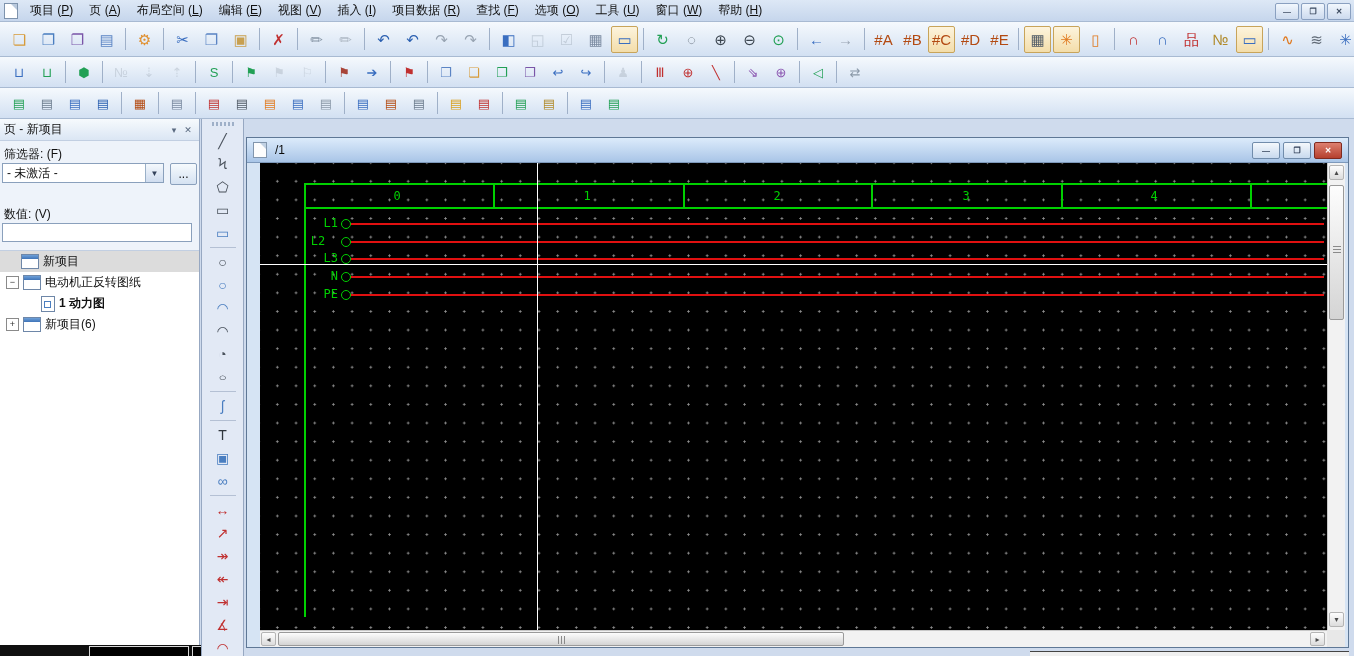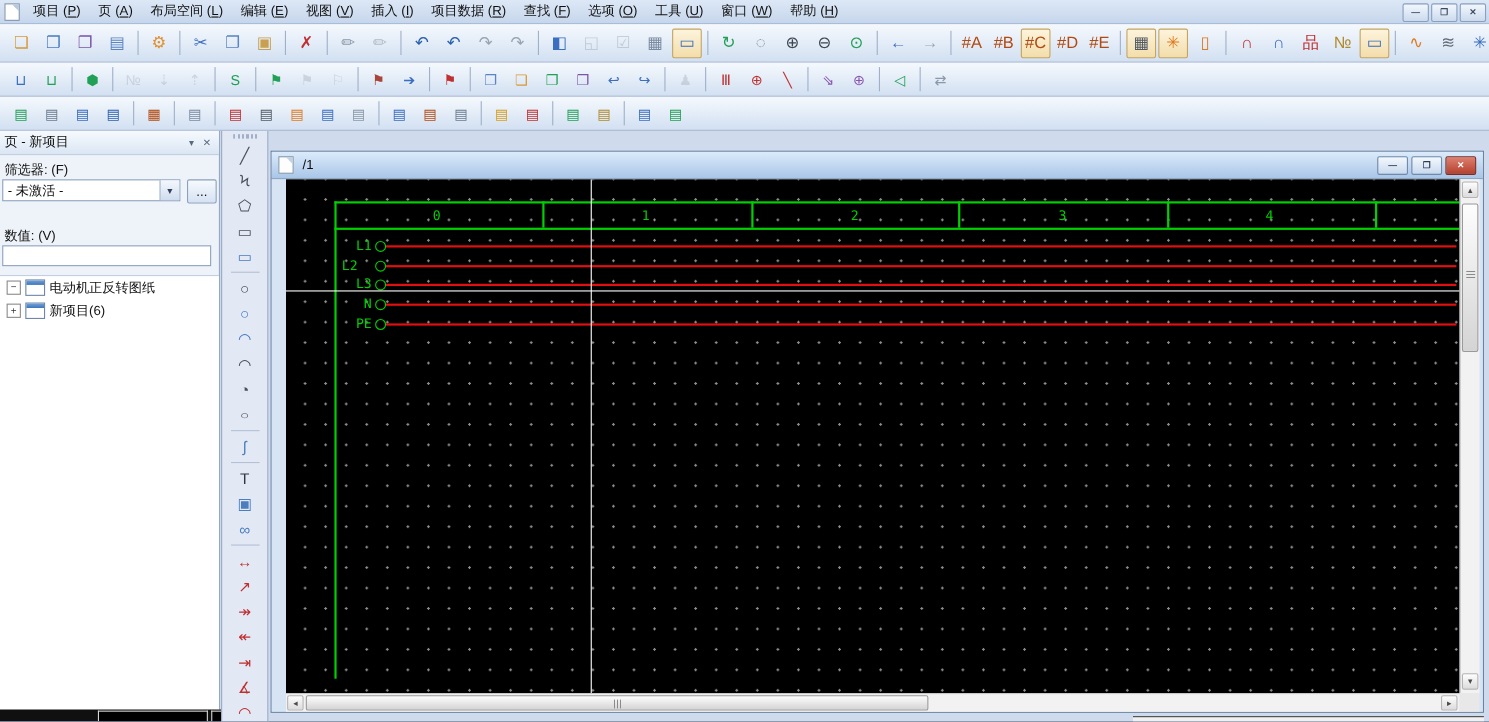--- a/index.html
+++ b/index.html
@@ -448,24 +448,35 @@
     </div>
     <div class="abs" id="lp-filterlabel" data-name="filter-label">筛选器: (F)</div>
     <div class="abs" id="lp-select" data-name="filter-select">
       <span class="val" data-name="filter-selected-value">- 未激活 -</span>
       <span class="dd" data-name="dropdown-arrow-icon">▼</span>
     </div>
     <div class="abs" id="lp-browse" data-name="filter-browse-button">...</div>
     <div class="abs" id="lp-valuelabel" data-name="value-label">数值: (V)</div>
     <input class="abs" id="lp-input" data-name="value-input" value="" style="">
     <div class="abs" id="lp-tree" data-name="pages-tree">
+        <div class="trow sel" data-name="tree-item">
+          <span class="spacer" data-name="tree-expander-spacer"></span>
+          <span class="pico" data-name="project-icon"></span>
+          <span class="lbl" data-name="tree-item-label">新项目</span>
+        </div>
         <div class="trow" data-name="tree-item">
           <span class="exp" data-name="tree-expander-minus">−</span>
           <span class="pico" data-name="project-icon"></span>
           <span class="lbl" data-name="tree-item-label">电动机正反转图纸</span>
+        </div>
+        <div class="trow" data-name="tree-item">
+          <span class="ind" data-name="tree-indent"></span>
+          <span class="spacer" data-name="tree-expander-spacer"></span>
+          <span class="gico" data-name="page-icon"></span>
+          <span class="lbl b" data-name="tree-item-label">1 动力图</span>
         </div>
         <div class="trow" data-name="tree-item">
           <span class="exp" data-name="tree-expander-plus">+</span>
           <span class="pico" data-name="project-icon"></span>
           <span class="lbl" data-name="tree-item-label">新项目(6)</span>
         </div>
       </div>
   </div>
 
   <div class="abs" id="bottomstrip" data-name="bottom-docked-tabs">

